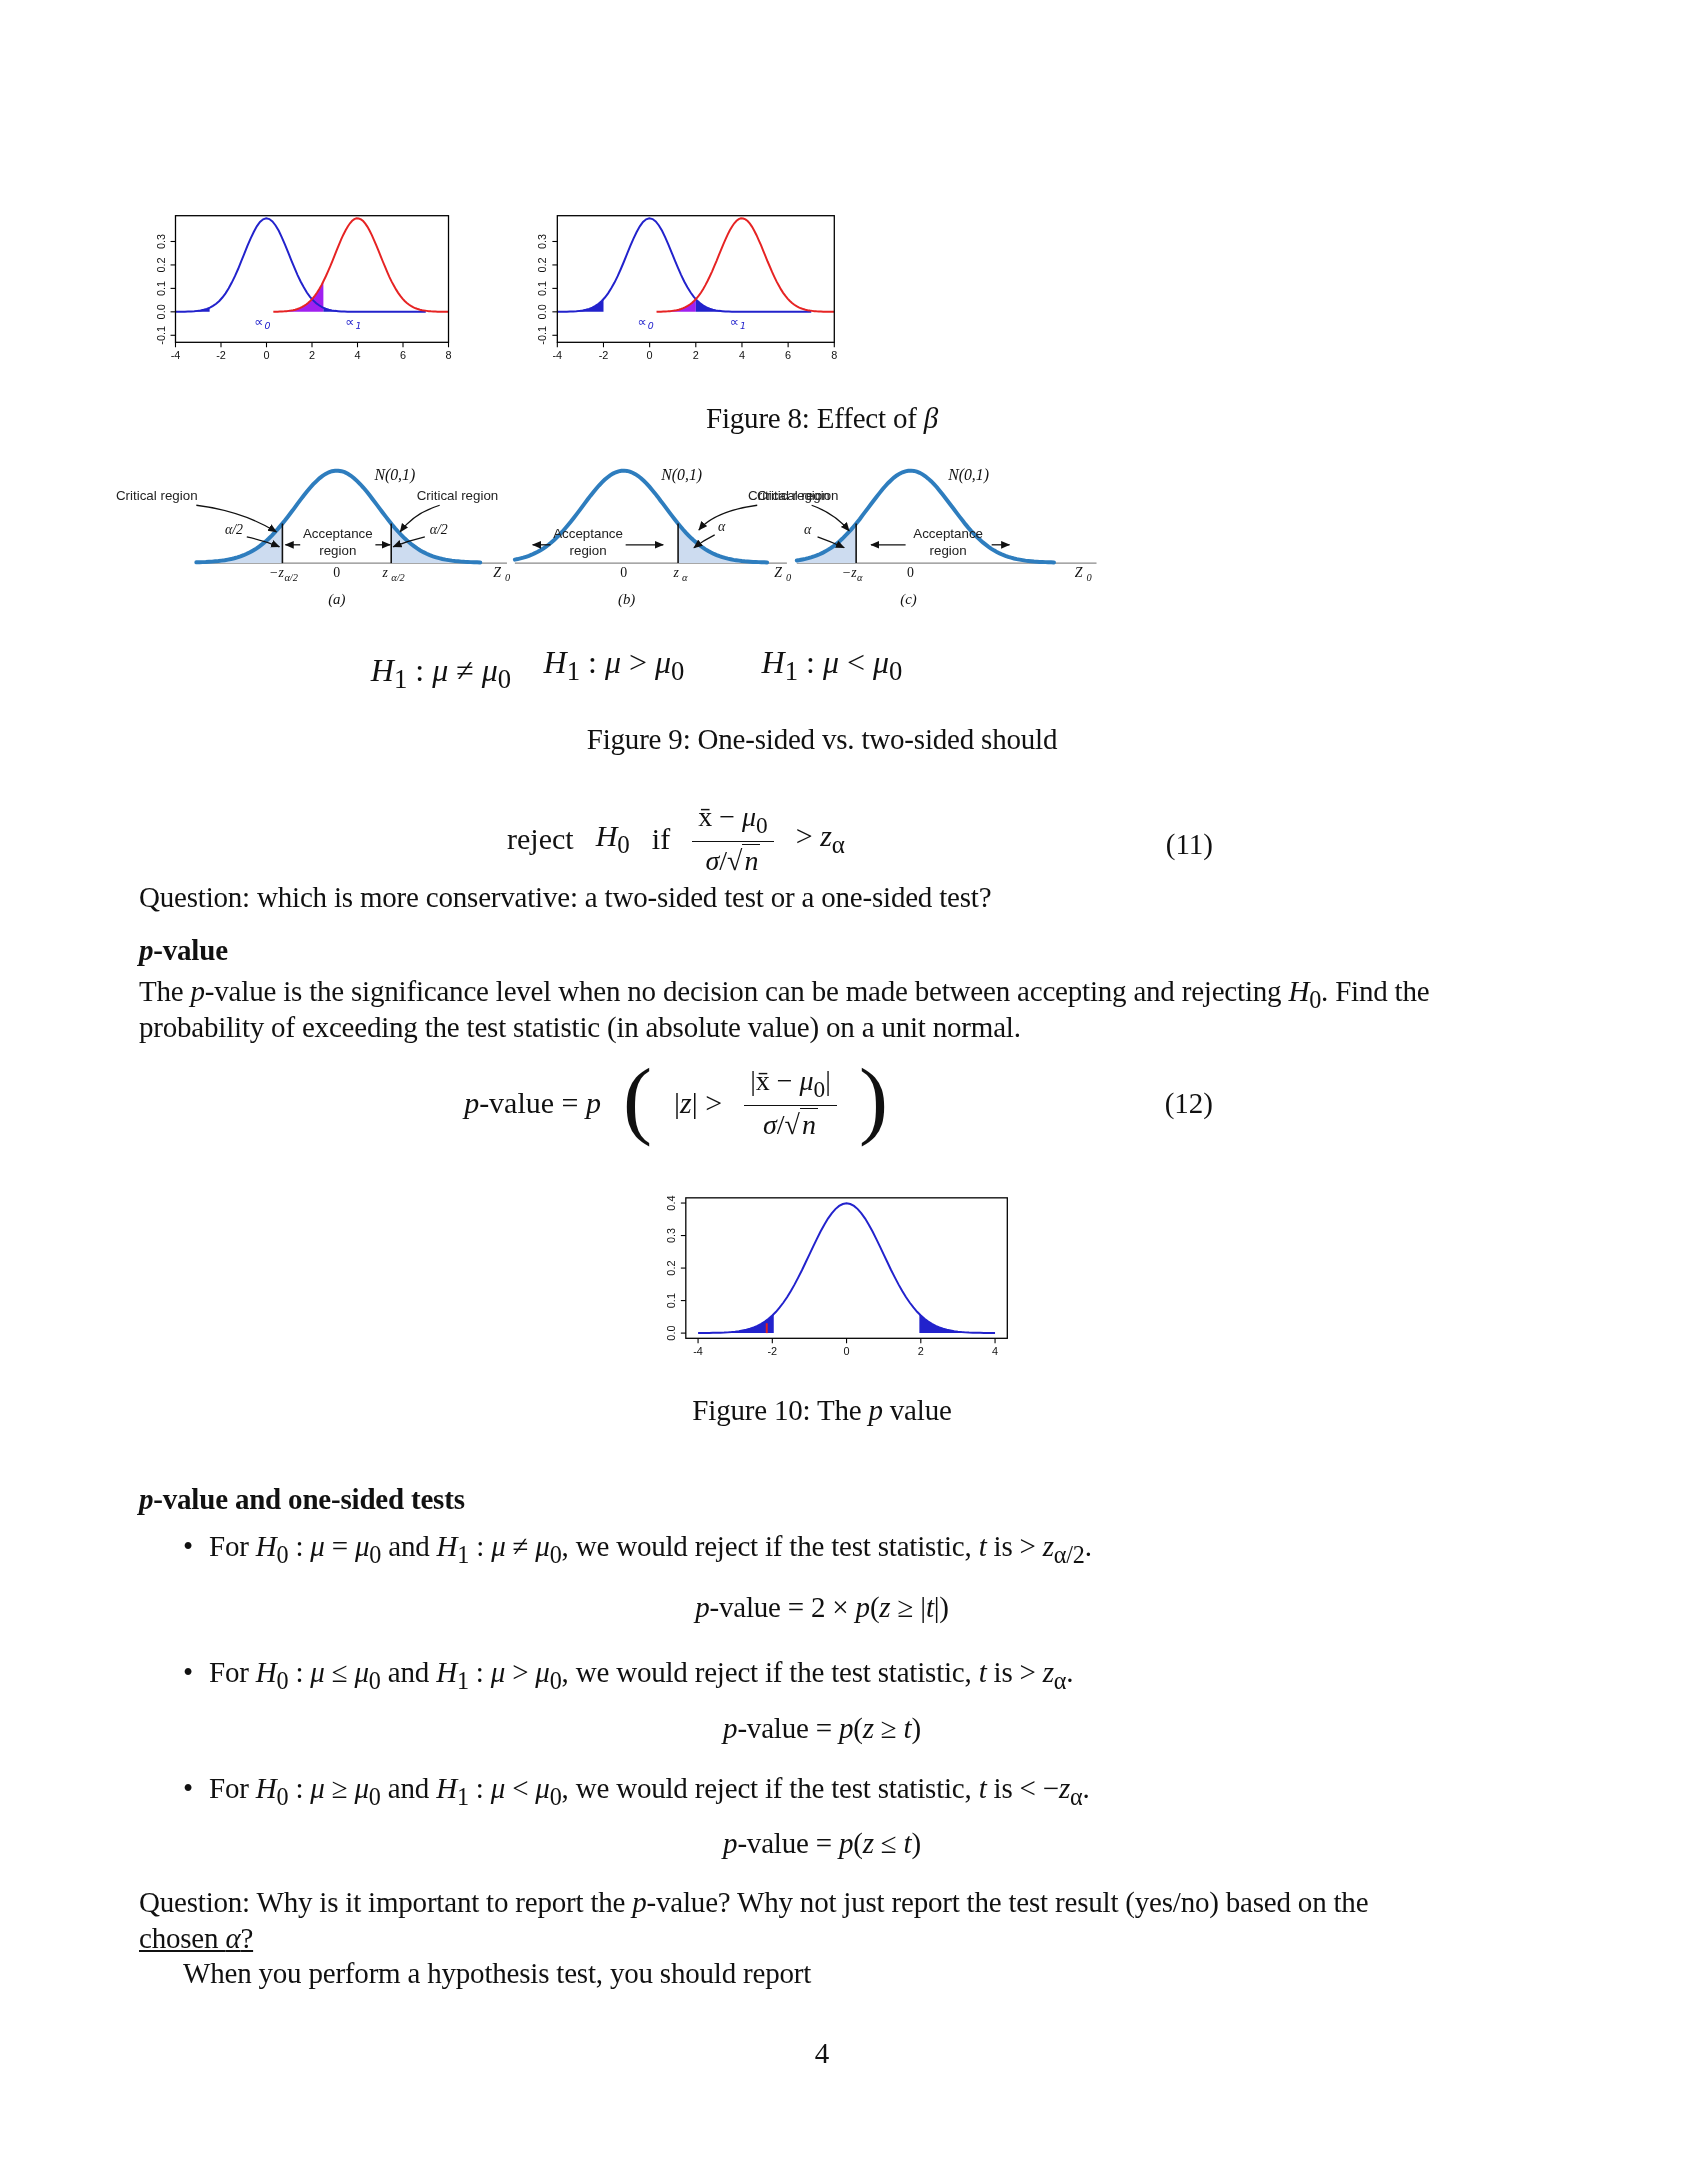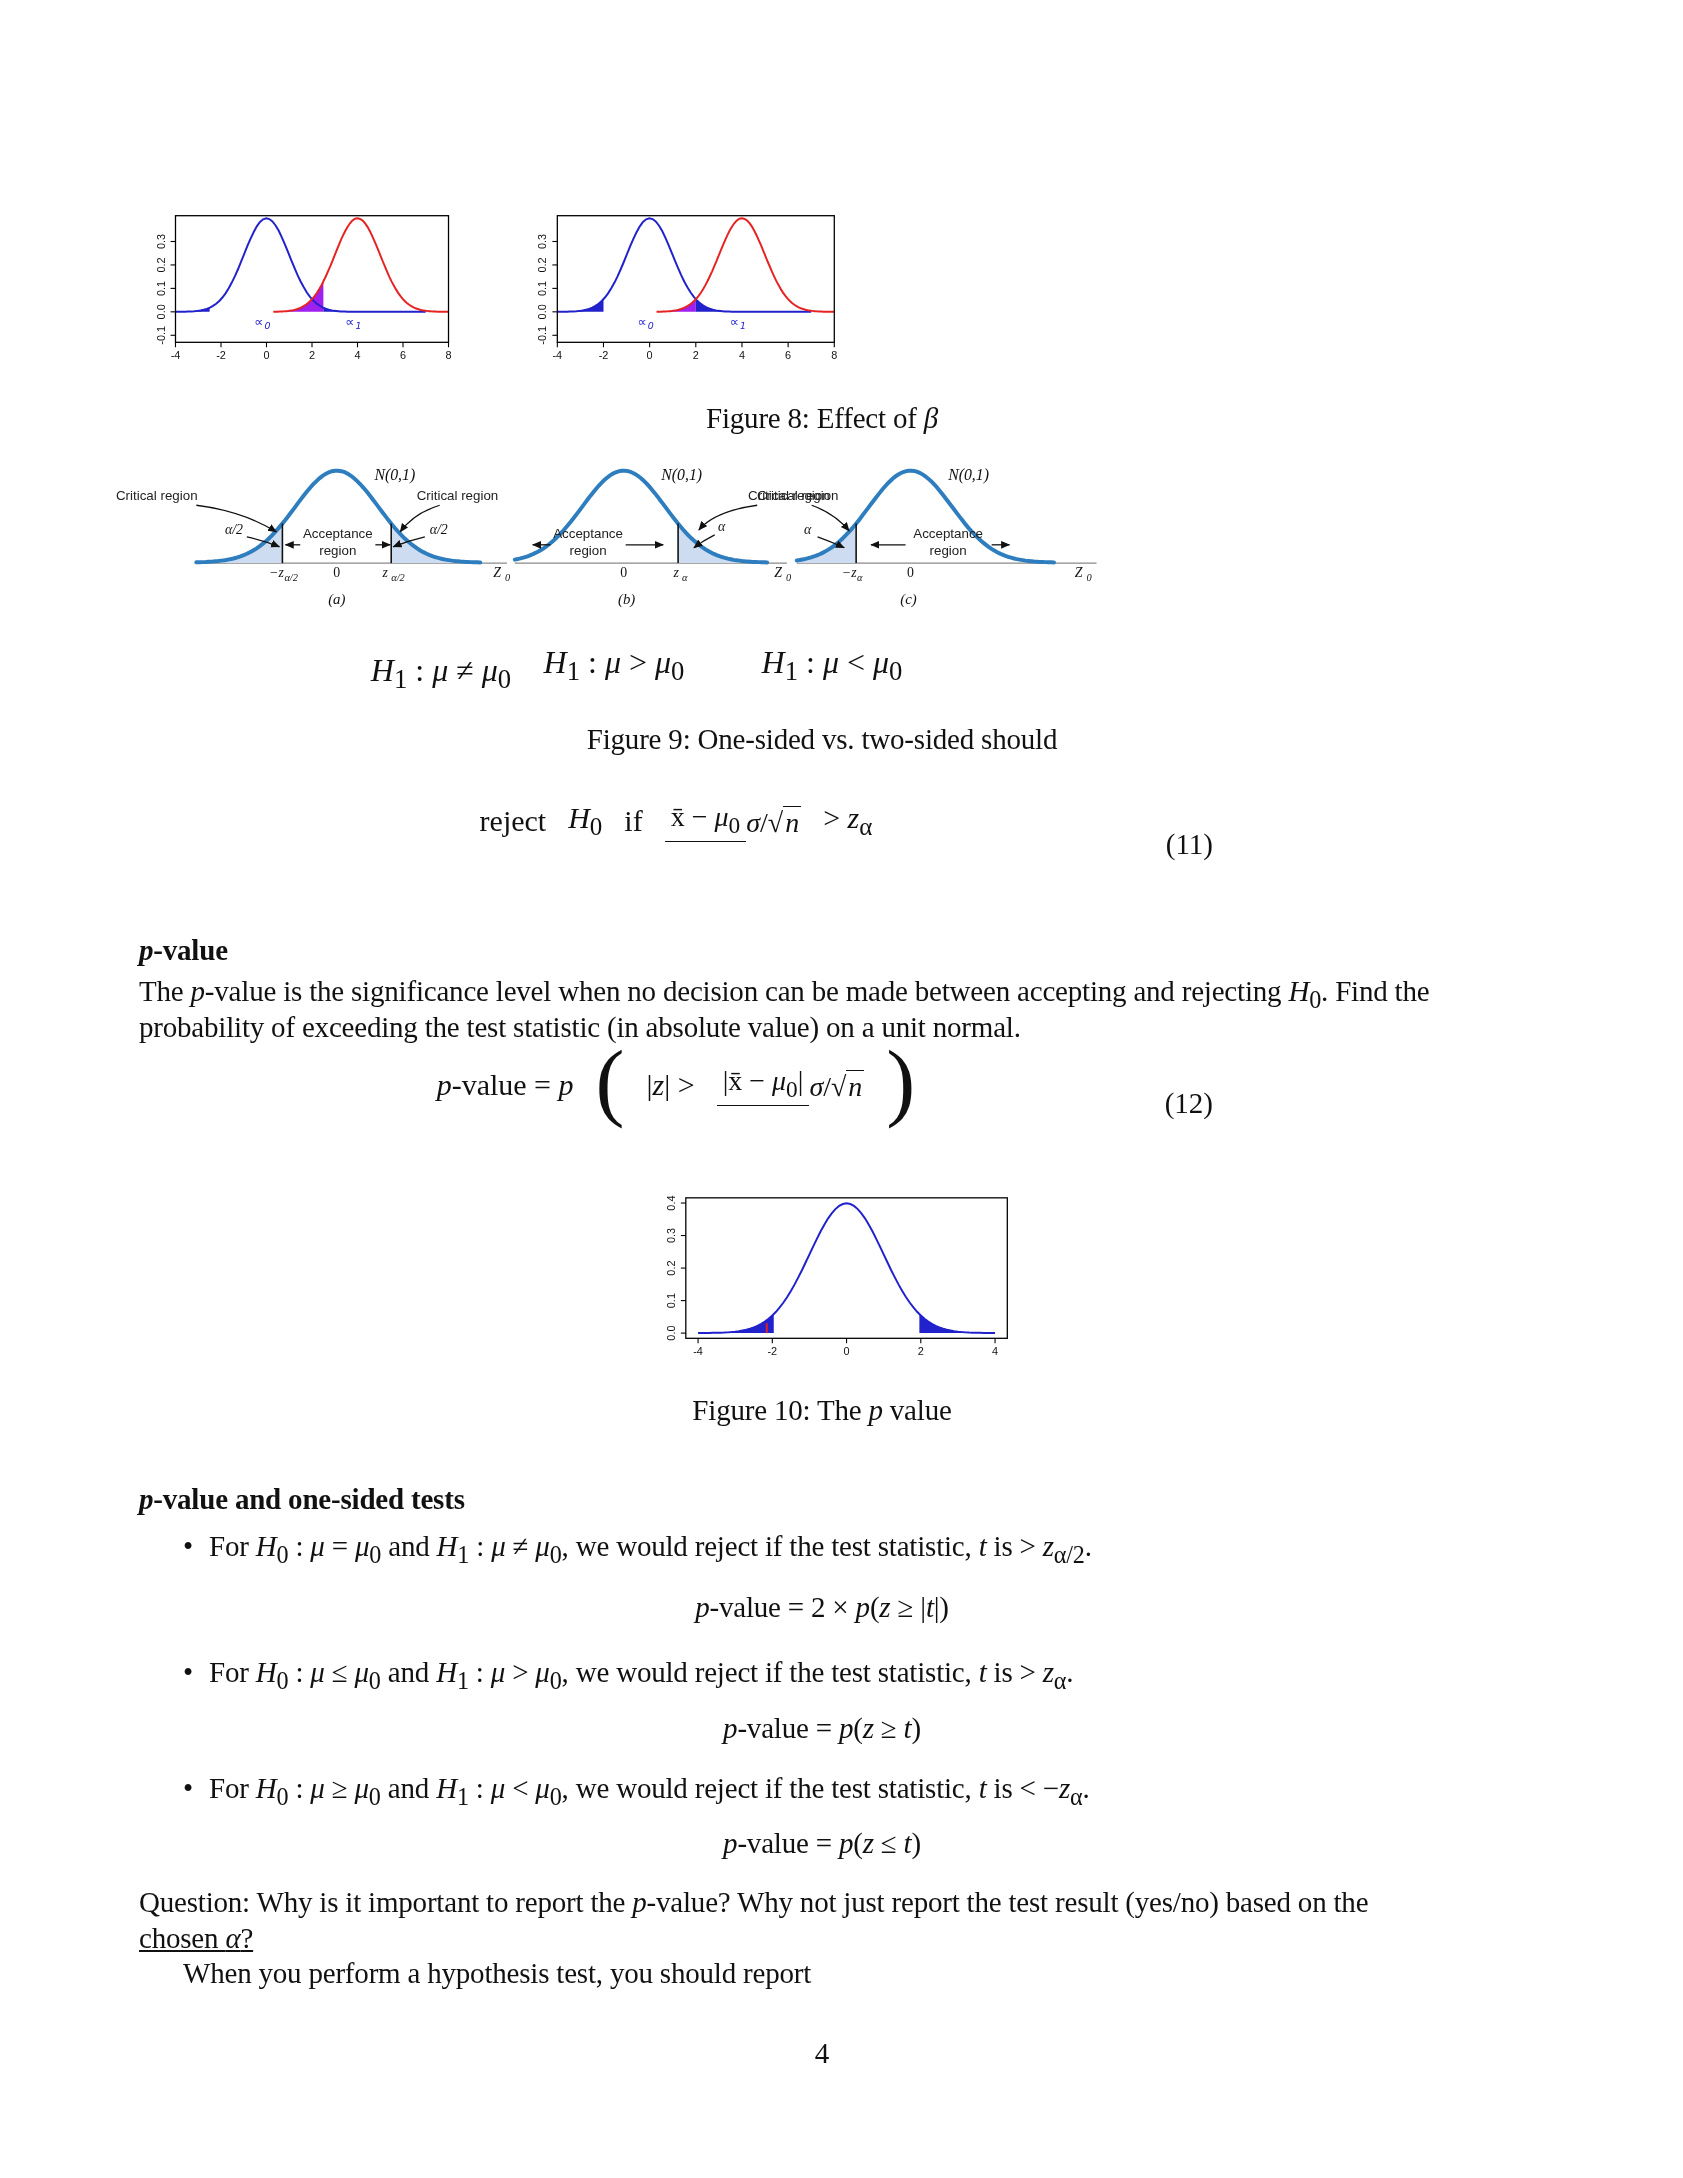--- a/index.html
+++ b/index.html
@@ -4,21 +4,21 @@
 <style>
   html,body{margin:0;padding:0;background:#fff;}
   .page{position:relative;width:1683px;height:2178px;background:#ffffff;overflow:hidden;
         font-family:"Liberation Serif",serif;color:#111;}
   .abs{position:absolute;}
   .t{font-size:29px;letter-spacing:-0.2px;white-space:nowrap;}
   .center{left:0;width:1644px;text-align:center;}
   .bold{font-weight:bold;}
   .eqblock{position:absolute;left:0;width:1352px;}
   .eqrow{display:flex;justify-content:center;align-items:center;gap:22px;font-size:30px;}
-  .frac{display:inline-flex;flex-direction:row;align-items:center;font-size:28px;line-height:1.18;}
+  .frac{display:inline-flex;flex-direction:column;align-items:center;font-size:28px;line-height:1.18;}
   .frac .num{padding:0 6px 2px 6px;border-bottom:1.7px solid #111;}
   .frac .den{padding-top:2px;}
   .ovl{border-top:1.6px solid #111;padding:0 2px;}
   .tag{position:absolute;right:139px;font-size:29px;}
   .bigp{font-size:87px;font-weight:400;line-height:0;transform:translateY(-4px);}
   .bull{left:183px;display:flex;gap:16px;font-size:29px;letter-spacing:-0.2px;white-space:nowrap;}
   .h1i{position:absolute;transform:translateX(-50%);font-size:32px;white-space:nowrap;}
   
   .rtick{font:11px "Liberation Sans",sans-serif;fill:#111;}
   .xlab{font:italic 13px "DejaVu Sans",sans-serif;}
@@ -216,20 +216,21 @@
       <span>if</span>
       <span class="frac">
         <span class="num">x̄ − <i>μ</i><sub>0</sub></span>
         <span class="den"><span><i>σ</i>/</span><span>√</span><span class="ovl"><i>n</i></span></span>
       </span>
       <span>&gt; <i>z</i><sub>α</sub></span>
     </div>
     <span class="tag" style="top:28px;">(11)</span>
   </div>
 
+  <div class="abs t" style="left:139px;top:881px;">Question: which is more conservative: a two-sided test or a one-sided test?</div>
 
   <div class="abs t bold" style="left:139px;top:934px;"><i>p</i>-value</div>
   <div class="abs t" style="left:139px;top:975px;">The <i>p</i>-value is the significance level when no decision can be made between accepting and rejecting <i>H</i><sub>0</sub>. Find the</div>
   <div class="abs t" style="left:139px;top:1011px;">probability of exceeding the test statistic (in absolute value) on a unit normal.</div>
 
   <div class="eqblock" style="top:1036px;height:109px;">
     <div class="eqrow" style="margin-top:28px;">
       <span><i>p</i>-value  = <i>p</i></span>
       <span class="bigp">(</span>
       <span>|<i>z</i>| &gt;</span>

